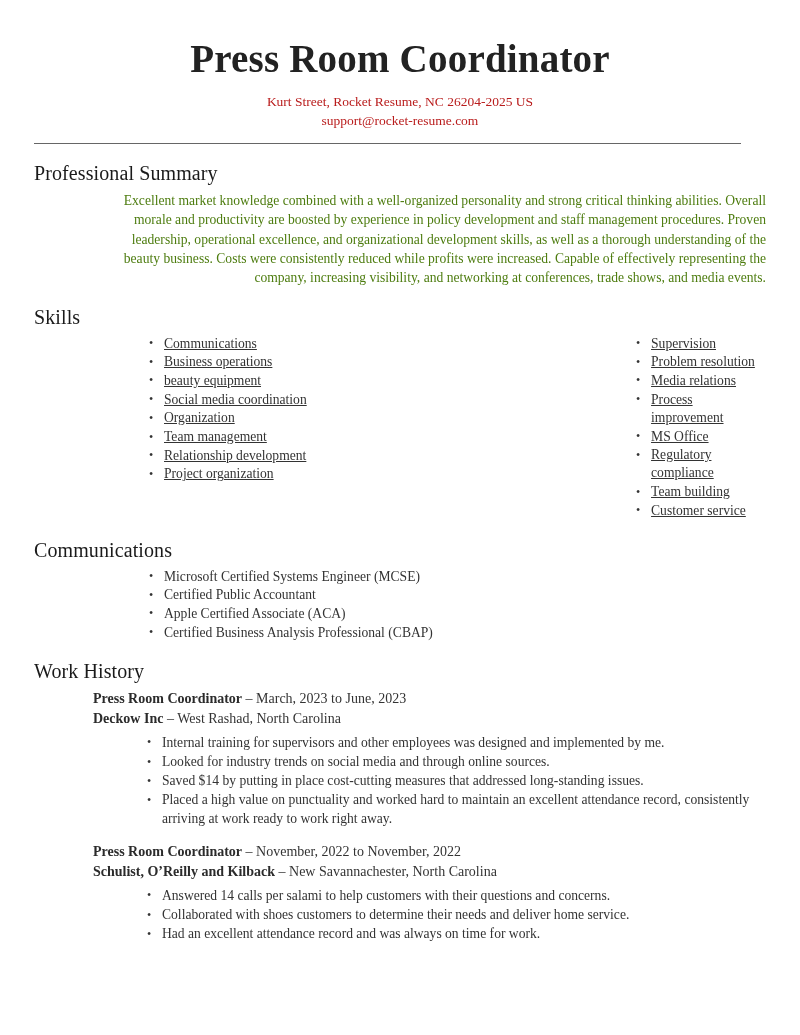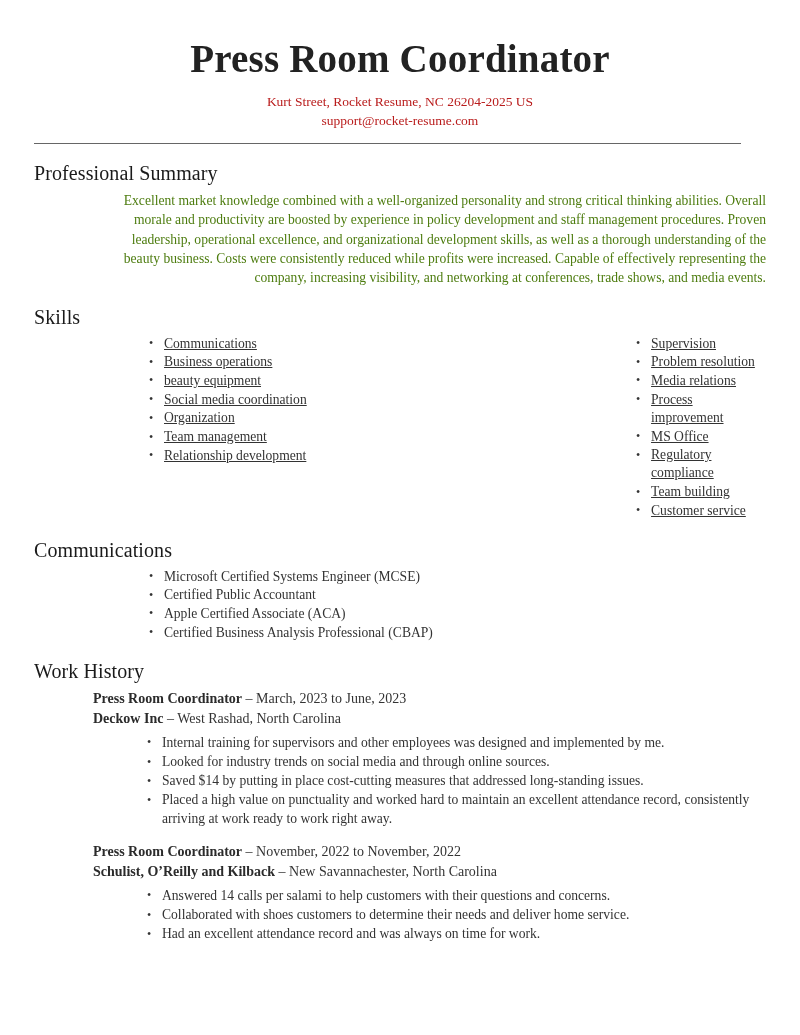--- a/index.html
+++ b/index.html
@@ -176,20 +176,21 @@
     <div class="skills-columns">
       <div class="skills-col left">
         <ul class="bullets">
           <li>Communications</li>
           <li>Business operations</li>
           <li>beauty equipment</li>
           <li>Social media coordination</li>
           <li>Organization</li>
           <li>Team management</li>
           <li>Relationship development</li>
+          <li>Project organization</li>
         </ul>
       </div>
       <div class="skills-col right">
         <ul class="bullets">
           <li>Supervision</li>
           <li>Problem resolution</li>
           <li>Media relations</li>
           <li>Process improvement</li>
           <li>MS Office</li>
           <li>Regulatory compliance</li>

